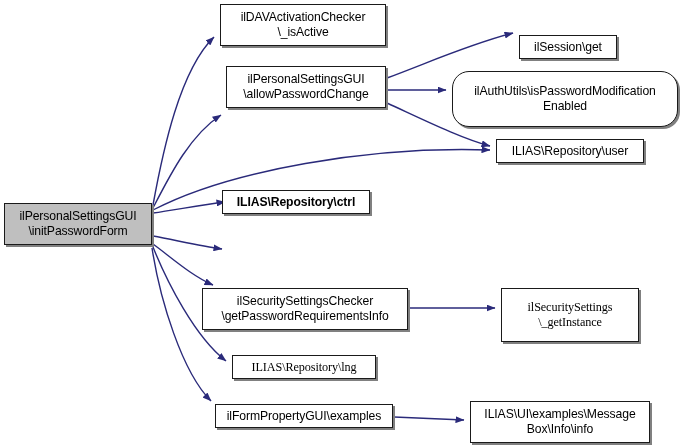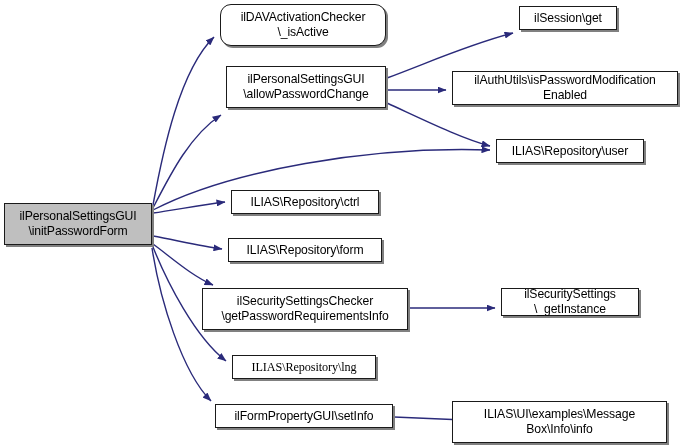--- a/index.html
+++ b/index.html
@@ -89,56 +89,53 @@
       <path d="M 409 308 L 495 308"></path>
 
       <path d="M 394 417 L 464 420"></path>
     </g>
   </svg>
 
   <div class="node current" style="left: 4px; top: 203px; width: 148px; height: 42px; background: rgb(191, 191, 191);">
     <span class="node-label">ilPersonalSettingsGUI
 \initPasswordForm</span>
   </div>
-  <div class="node" style="left: 220px; top: 4px; width: 166px; height: 42px; border-radius: 11px;">
+  <div class="node" style="left: 220px; top: 4px; width: 166px; height: 42px;">
     <span class="node-label">ilDAVActivationChecker
 \_isActive</span>
   </div>
   <div class="node" style="left: 226px; top: 66px; width: 160px; height: 42px;">
     <span class="node-label">ilPersonalSettingsGUI
 \allowPasswordChange</span>
   </div>
-  <div class="node" style="left: 519px; top: 6px; width: 98px; height: 24px;">
+  <div class="node" style="left: 519px; top: 35px; width: 98px; height: 24px;">
     <span class="node-label">ilSession\get</span>
   </div>
-  <div class="node" style="left: 452px; top: 71px; width: 226px; height: 34px;">
+  <div class="node" style="left: 452px; top: 71px; width: 226px; height: 56px; border-radius: 17px;">
     <span class="node-label">ilAuthUtils\isPasswordModification
 Enabled</span>
   </div>
   <div class="node" style="left: 496px; top: 139px; width: 148px; height: 24px; text-align: center;">
     <span class="node-label">ILIAS\Repository\user</span>
   </div>
-  <div class="node" style="left: 231px; top: 190px; width: 148px; height: 24px;">
+  <div class="node" style="left: 222px; top: 190px; width: 148px; height: 24px; font-weight: bold;">
     <span class="node-label">ILIAS\Repository\ctrl</span>
-  </div>
-  <div class="node" style="left: 228px; top: 238px; width: 154px; height: 24px;">
-    <span class="node-label">ILIAS\Repository\form</span>
   </div>
   <div class="node" style="left: 202px; top: 288px; width: 206px; height: 42px;">
     <span class="node-label">ilSecuritySettingsChecker
 \getPasswordRequirementsInfo</span>
   </div>
-  <div class="node" style="left: 501px; top: 288px; width: 138px; height: 28px;">
+  <div class="node" style="left: 501px; top: 288px; width: 138px; height: 54px; font-family: Liberation Serif, serif;">
     <span class="node-label">ilSecuritySettings
 \_getInstance</span>
   </div>
   <div class="node" style="left: 232px; top: 355px; width: 144px; height: 24px; font-family: Liberation Serif, serif;">
     <span class="node-label">ILIAS\Repository\lng</span>
   </div>
   <div class="node" style="left: 215px; top: 404px; width: 178px; height: 24px;">
-    <span class="node-label">ilFormPropertyGUI\setInfo</span>
+    <span class="node-label">ilFormPropertyGUI\examples</span>
   </div>
-  <div class="node" style="left: 452px; top: 401px; width: 215px; height: 42px;">
+  <div class="node" style="left: 470px; top: 401px; width: 180px; height: 42px;">
     <span class="node-label">ILIAS\UI\examples\Message
 Box\Info\info</span>
   </div>
 
 </div>
 
 </body></html>

